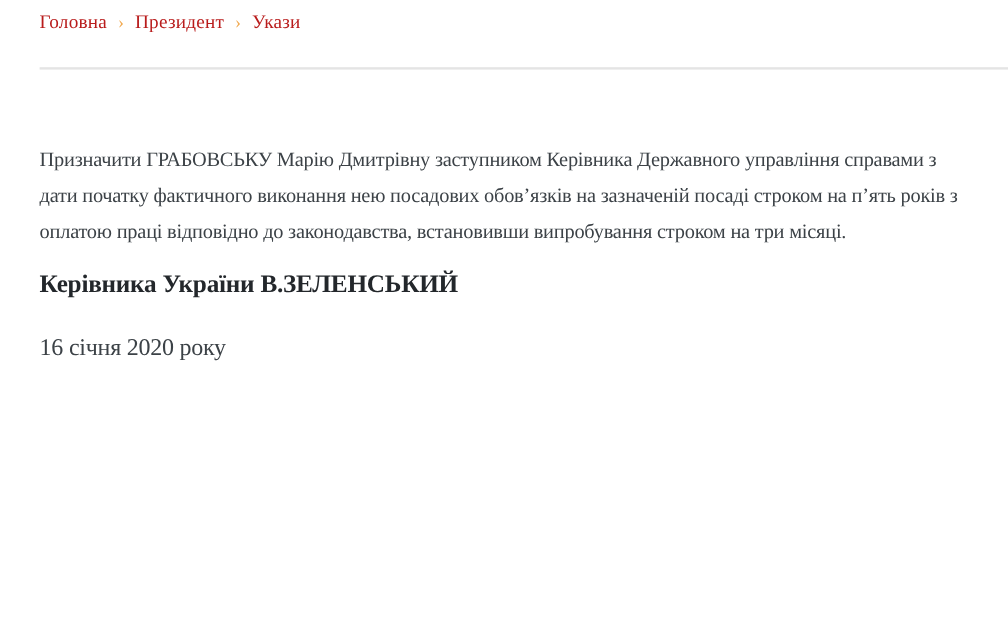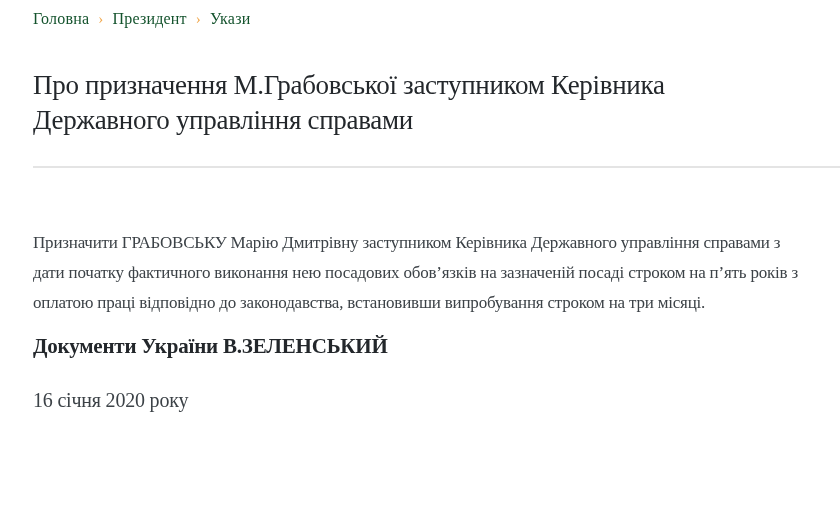--- a/index.html
+++ b/index.html
@@ -18,21 +18,21 @@
   }
   
   .breadcrumb {
     display: flex;
     align-items: baseline;
     font-size: 16px;
     letter-spacing: 0.2px;
     color: #3a4047;
   }
   .breadcrumb a.crumb {
-    color: #14532d;
+    color: #b91c1c;
     text-decoration: none;
     cursor: pointer;
   }
   .breadcrumb .sep {
     color: #f1a94f;
     margin: 0 9px;
     font-size: 15px;
   }
   
   .doc-title {
@@ -92,23 +92,22 @@
 
   <nav class="breadcrumb">
     <a class="crumb" href="#">Головна</a>
     <span class="sep">›</span>
     <a class="crumb" href="#">Президент</a>
     <span class="sep">›</span>
     <a class="crumb" href="#">Укази</a>
   </nav>
 
 
-  <h2 class="doc-subtitle">Про призначення М.Грабовської заступником Керівника Державного управління справами</h2>
 
   <div class="divider"></div>
 
   <p class="doc-body">Призначити ГРАБОВСЬКУ Марію Дмитрівну заступником Керівника Державного управління справами з дати початку фактичного виконання нею посадових обов’язків на зазначеній посаді строком на п’ять років з оплатою праці відповідно до законодавства, встановивши випробування строком на три місяці.</p>
 
-  <p class="doc-signature">Документи України В.ЗЕЛЕНСЬКИЙ</p>
+  <p class="doc-signature">Керівника України В.ЗЕЛЕНСЬКИЙ</p>
 
   <p class="doc-date">16 січня 2020 року</p>
 
 </div>
 
 </body></html>

